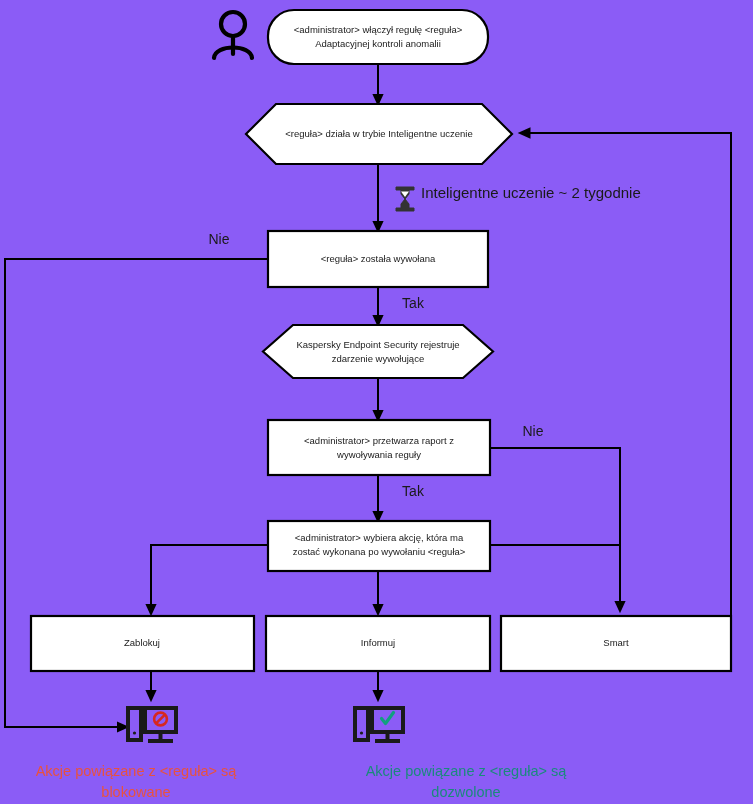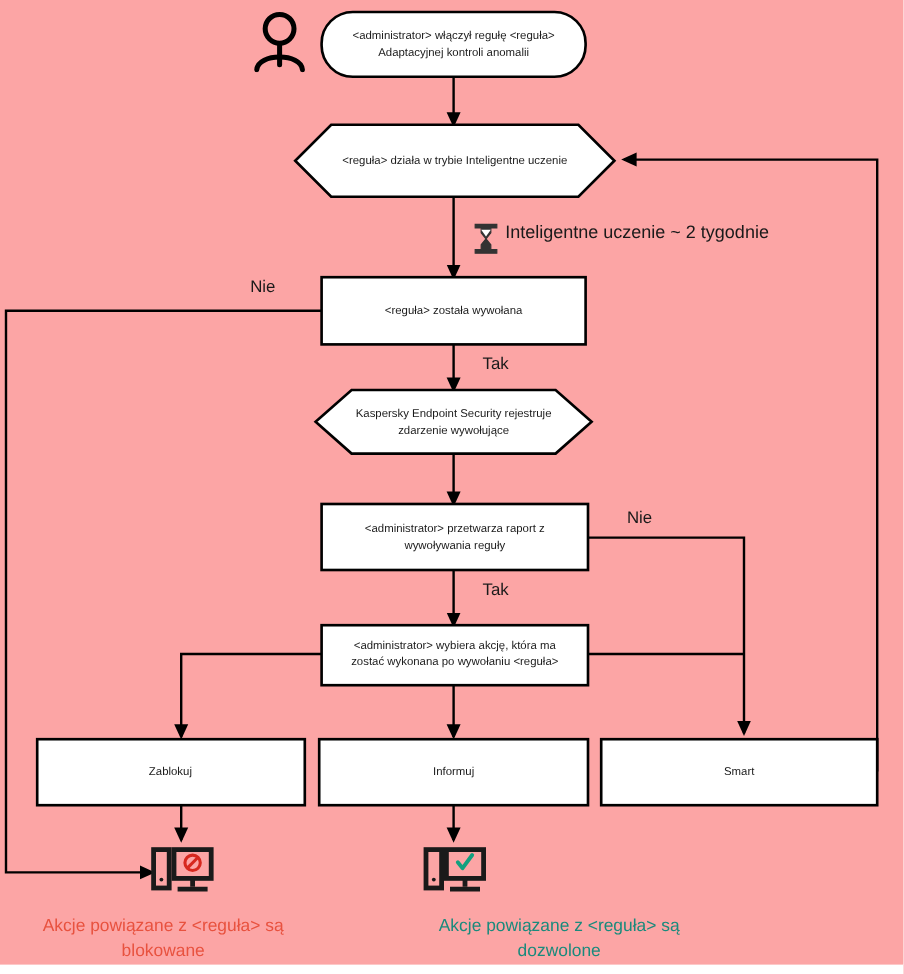--- a/index.html
+++ b/index.html
@@ -7,21 +7,21 @@
     padding: 0;
     background: #ffffff;
   }
   body {
     font-family: "Liberation Sans", sans-serif;
   }
   #diagram-root {
     position: relative;
     width: 753px;
     height: 804px;
-    background: #fca5a5;
+    background: #8b5cf6;
     overflow: hidden;
   }
   svg.flow {
     position: absolute;
     top: 0;
     left: 0;
     width: 753px;
     height: 812px;
     display: block;
   }

